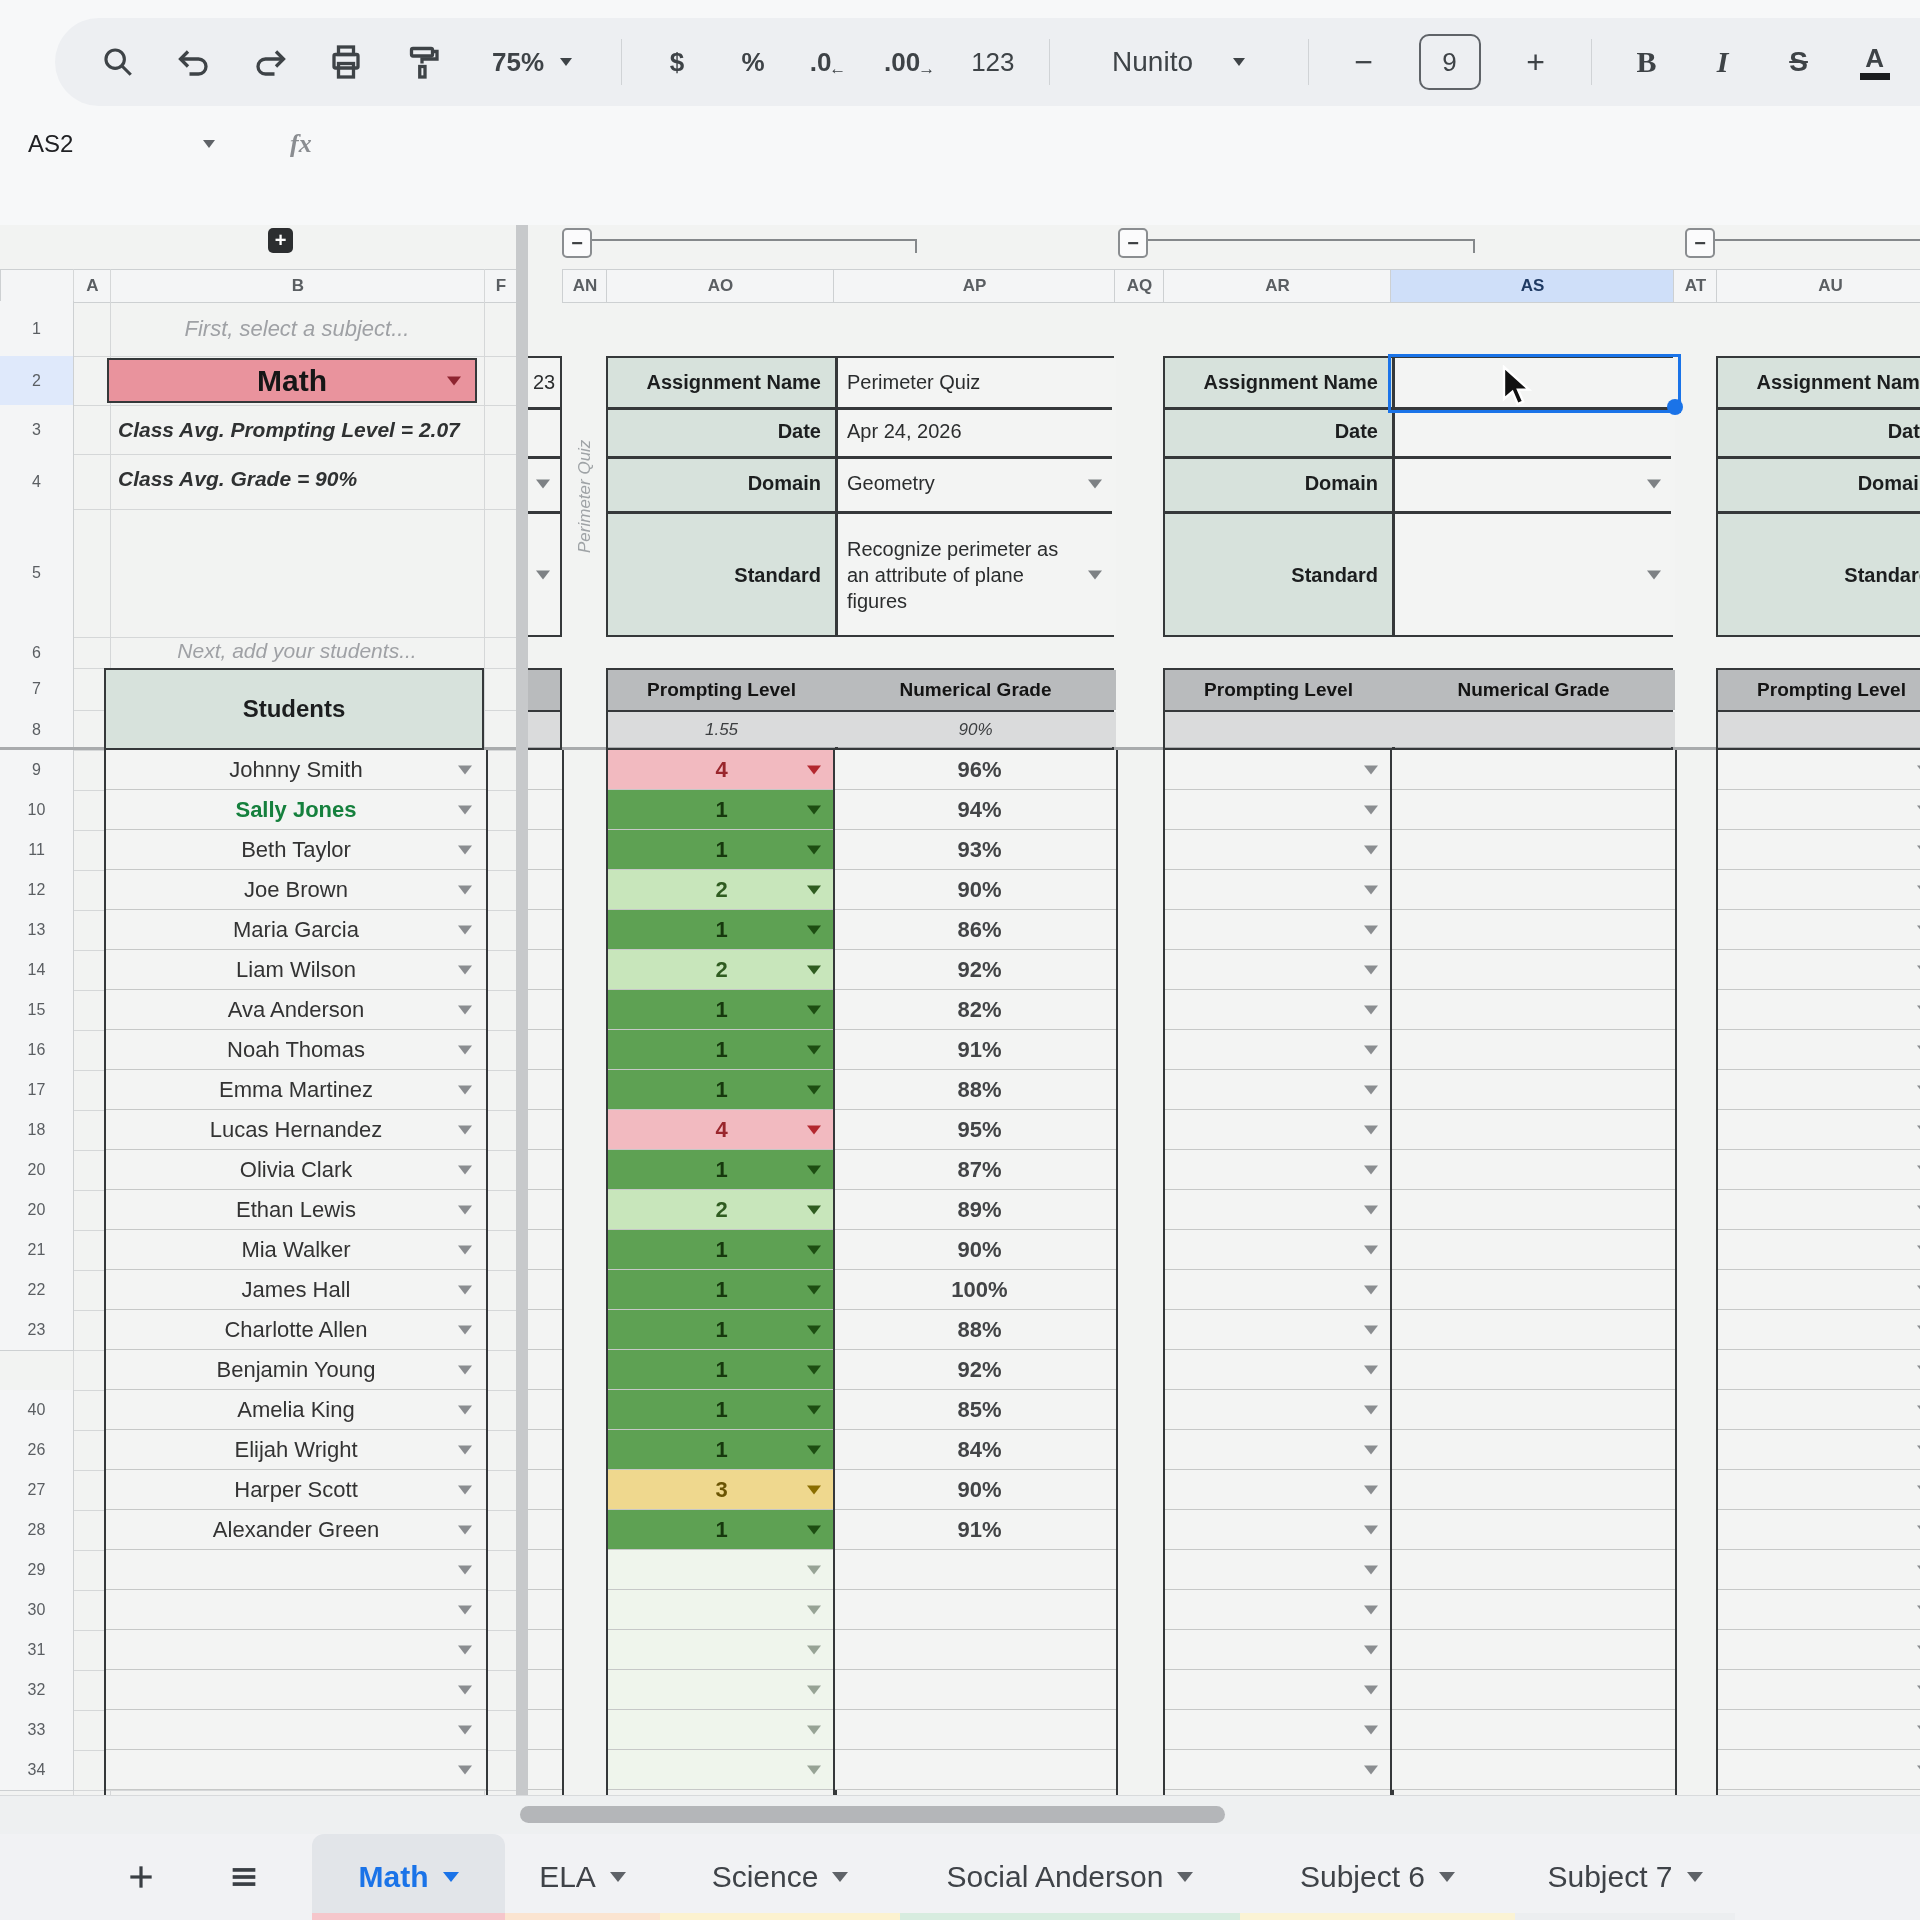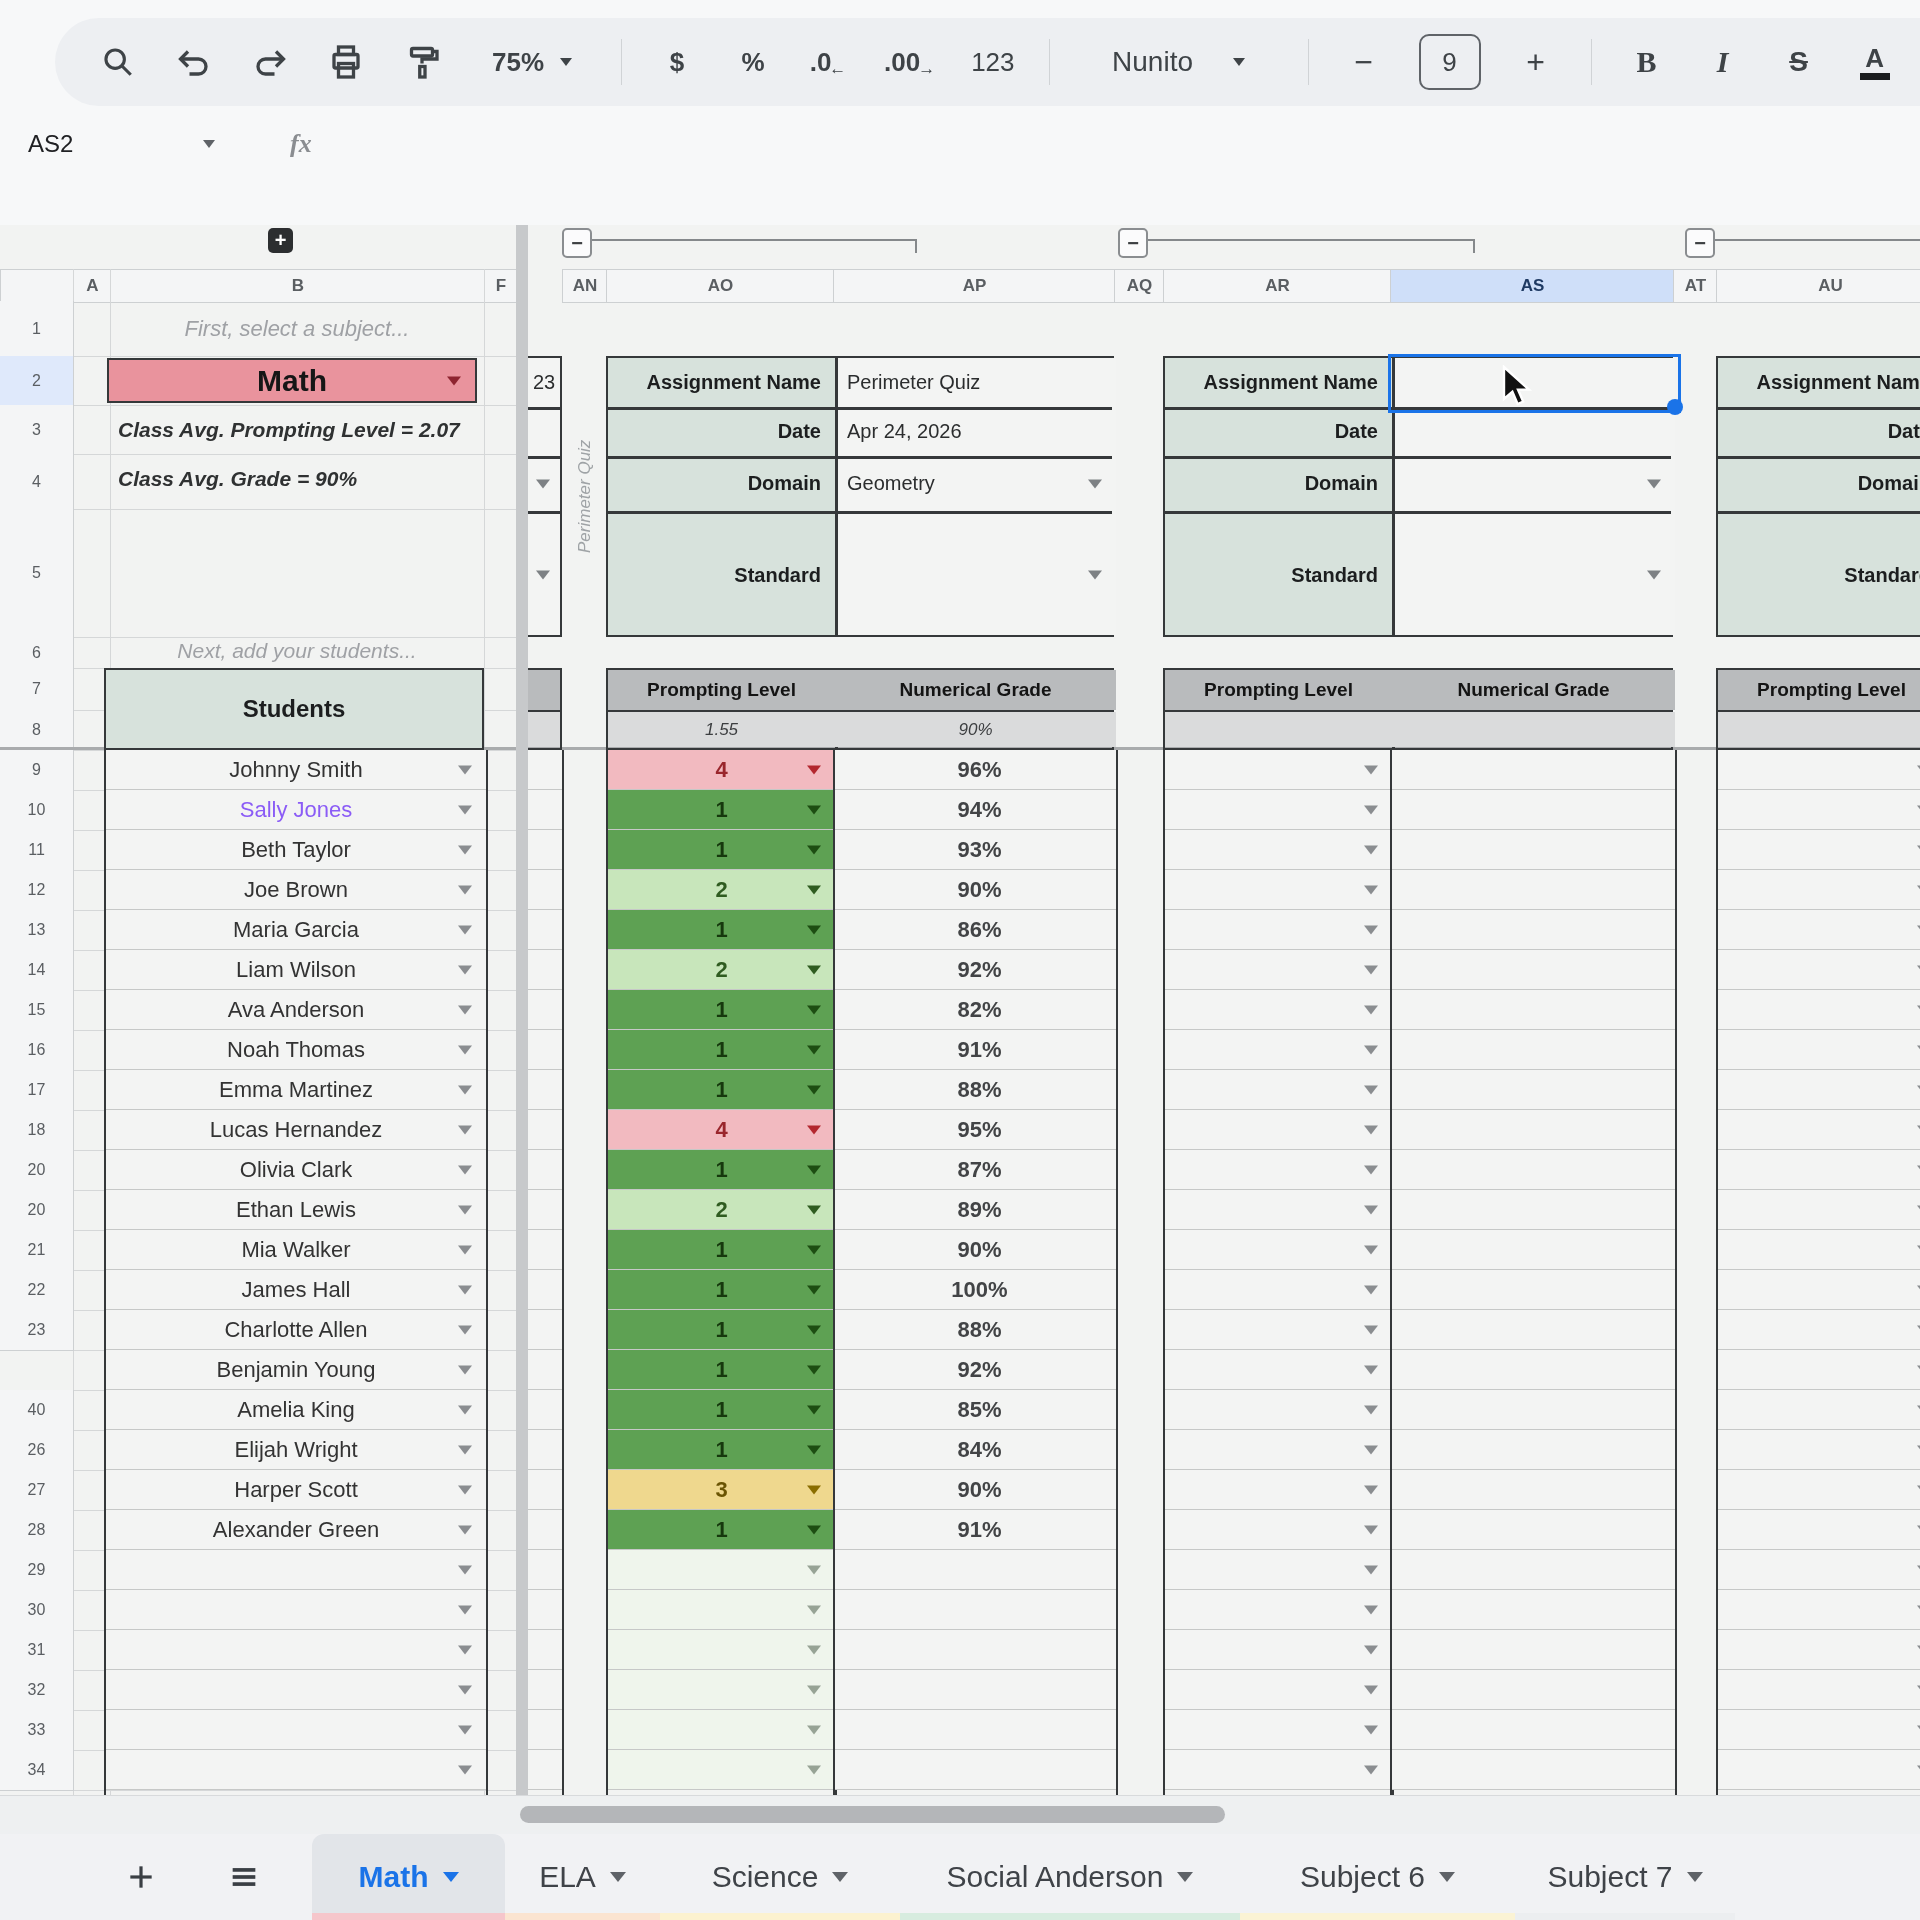--- a/index.html
+++ b/index.html
@@ -265,21 +265,21 @@
       <div class="rowhdr" style="top: 1245px; height: 40px;">27</div>
       <div class="rowhdr" style="top: 1285px; height: 40px;">28</div>
       <div class="rowhdr" style="top: 1325px; height: 40px;">29</div>
       <div class="rowhdr" style="top: 1365px; height: 40px;">30</div>
       <div class="rowhdr" style="top: 1405px; height: 40px;">31</div>
       <div class="rowhdr" style="top: 1445px; height: 40px;">32</div>
       <div class="rowhdr" style="top: 1485px; height: 40px;">33</div>
       <div class="rowhdr" style="top: 1525px; height: 40px;">34</div>
       <div class="listcol" style="left: 104px; top: 525px; width: 380px; height: 1045px;">
         <div class="lrow" style="color: rgb(51, 51, 51);">Johnny Smith<span class="cellcaret" style="border-top-color: rgb(138, 141, 144);"></span></div>
-        <div class="lrow" style="color: #8b5cf6;">Sally Jones<span class="cellcaret" style="border-top-color: rgb(138, 141, 144);"></span></div>
+        <div class="lrow" style="color: #15803d; font-weight: bold;">Sally Jones<span class="cellcaret" style="border-top-color: rgb(138, 141, 144);"></span></div>
         <div class="lrow" style="color: rgb(51, 51, 51);">Beth Taylor<span class="cellcaret" style="border-top-color: rgb(138, 141, 144);"></span></div>
         <div class="lrow" style="color: rgb(51, 51, 51);">Joe Brown<span class="cellcaret" style="border-top-color: rgb(138, 141, 144);"></span></div>
         <div class="lrow" style="color: rgb(51, 51, 51);">Maria Garcia<span class="cellcaret" style="border-top-color: rgb(138, 141, 144);"></span></div>
         <div class="lrow" style="color: rgb(51, 51, 51);">Liam Wilson<span class="cellcaret" style="border-top-color: rgb(138, 141, 144);"></span></div>
         <div class="lrow" style="color: rgb(51, 51, 51);">Ava Anderson<span class="cellcaret" style="border-top-color: rgb(138, 141, 144);"></span></div>
         <div class="lrow" style="color: rgb(51, 51, 51);">Noah Thomas<span class="cellcaret" style="border-top-color: rgb(138, 141, 144);"></span></div>
         <div class="lrow" style="color: rgb(51, 51, 51);">Emma Martinez<span class="cellcaret" style="border-top-color: rgb(138, 141, 144);"></span></div>
         <div class="lrow" style="color: rgb(51, 51, 51);">Lucas Hernandez<span class="cellcaret" style="border-top-color: rgb(138, 141, 144);"></span></div>
         <div class="lrow" style="color: rgb(51, 51, 51);">Olivia Clark<span class="cellcaret" style="border-top-color: rgb(138, 141, 144);"></span></div>
         <div class="lrow" style="color: rgb(51, 51, 51);">Ethan Lewis<span class="cellcaret" style="border-top-color: rgb(138, 141, 144);"></span></div>
@@ -641,20 +641,21 @@
     <div class="abs valcell" style="left:227px;top:0;width:281px;height:49px;">Perimeter Quiz</div>
     <div class="abs lblcell" style="left:0;top:49px;width:227px;height:49px;">Date</div>
     <div class="abs valcell" style="left:227px;top:49px;width:281px;height:49px;">Apr 24, 2026</div>
     <div class="abs lblcell" style="left:0;top:98px;width:227px;height:55px;">Domain</div>
     <div class="abs valcell" style="left:227px;top:98px;width:281px;height:55px;">
       <span>Geometry</span>
       <span class="cellcaret"></span>
     </div>
     <div class="abs lblcell" style="left:0;top:153px;width:227px;height:128px;">Standard</div>
     <div class="abs valcell" style="left:227px;top:153px;width:281px;height:128px;padding-right:42px;line-height:1.3;">
+      <span>Recognize perimeter as an attribute of plane figures</span>
       <span class="cellcaret"></span>
     </div>
   </div>
 
   <div class="abs card" style="left:606px;top:443px;width:508px;height:82px;">
     <div class="divline-v" style="left:227px;"></div>
     <div class="abs grayhdr" style="left:0;top:0;width:227px;height:39.5px;">Prompting Level</div>
     <div class="abs grayhdr" style="left:227px;top:0;width:281px;height:39.5px;">Numerical Grade</div>
     <div class="divline-h" style="top:39.5px;"></div>
     <div class="abs grayavg" style="left:0;top:42px;width:227px;height:35px;">1.55</div>

